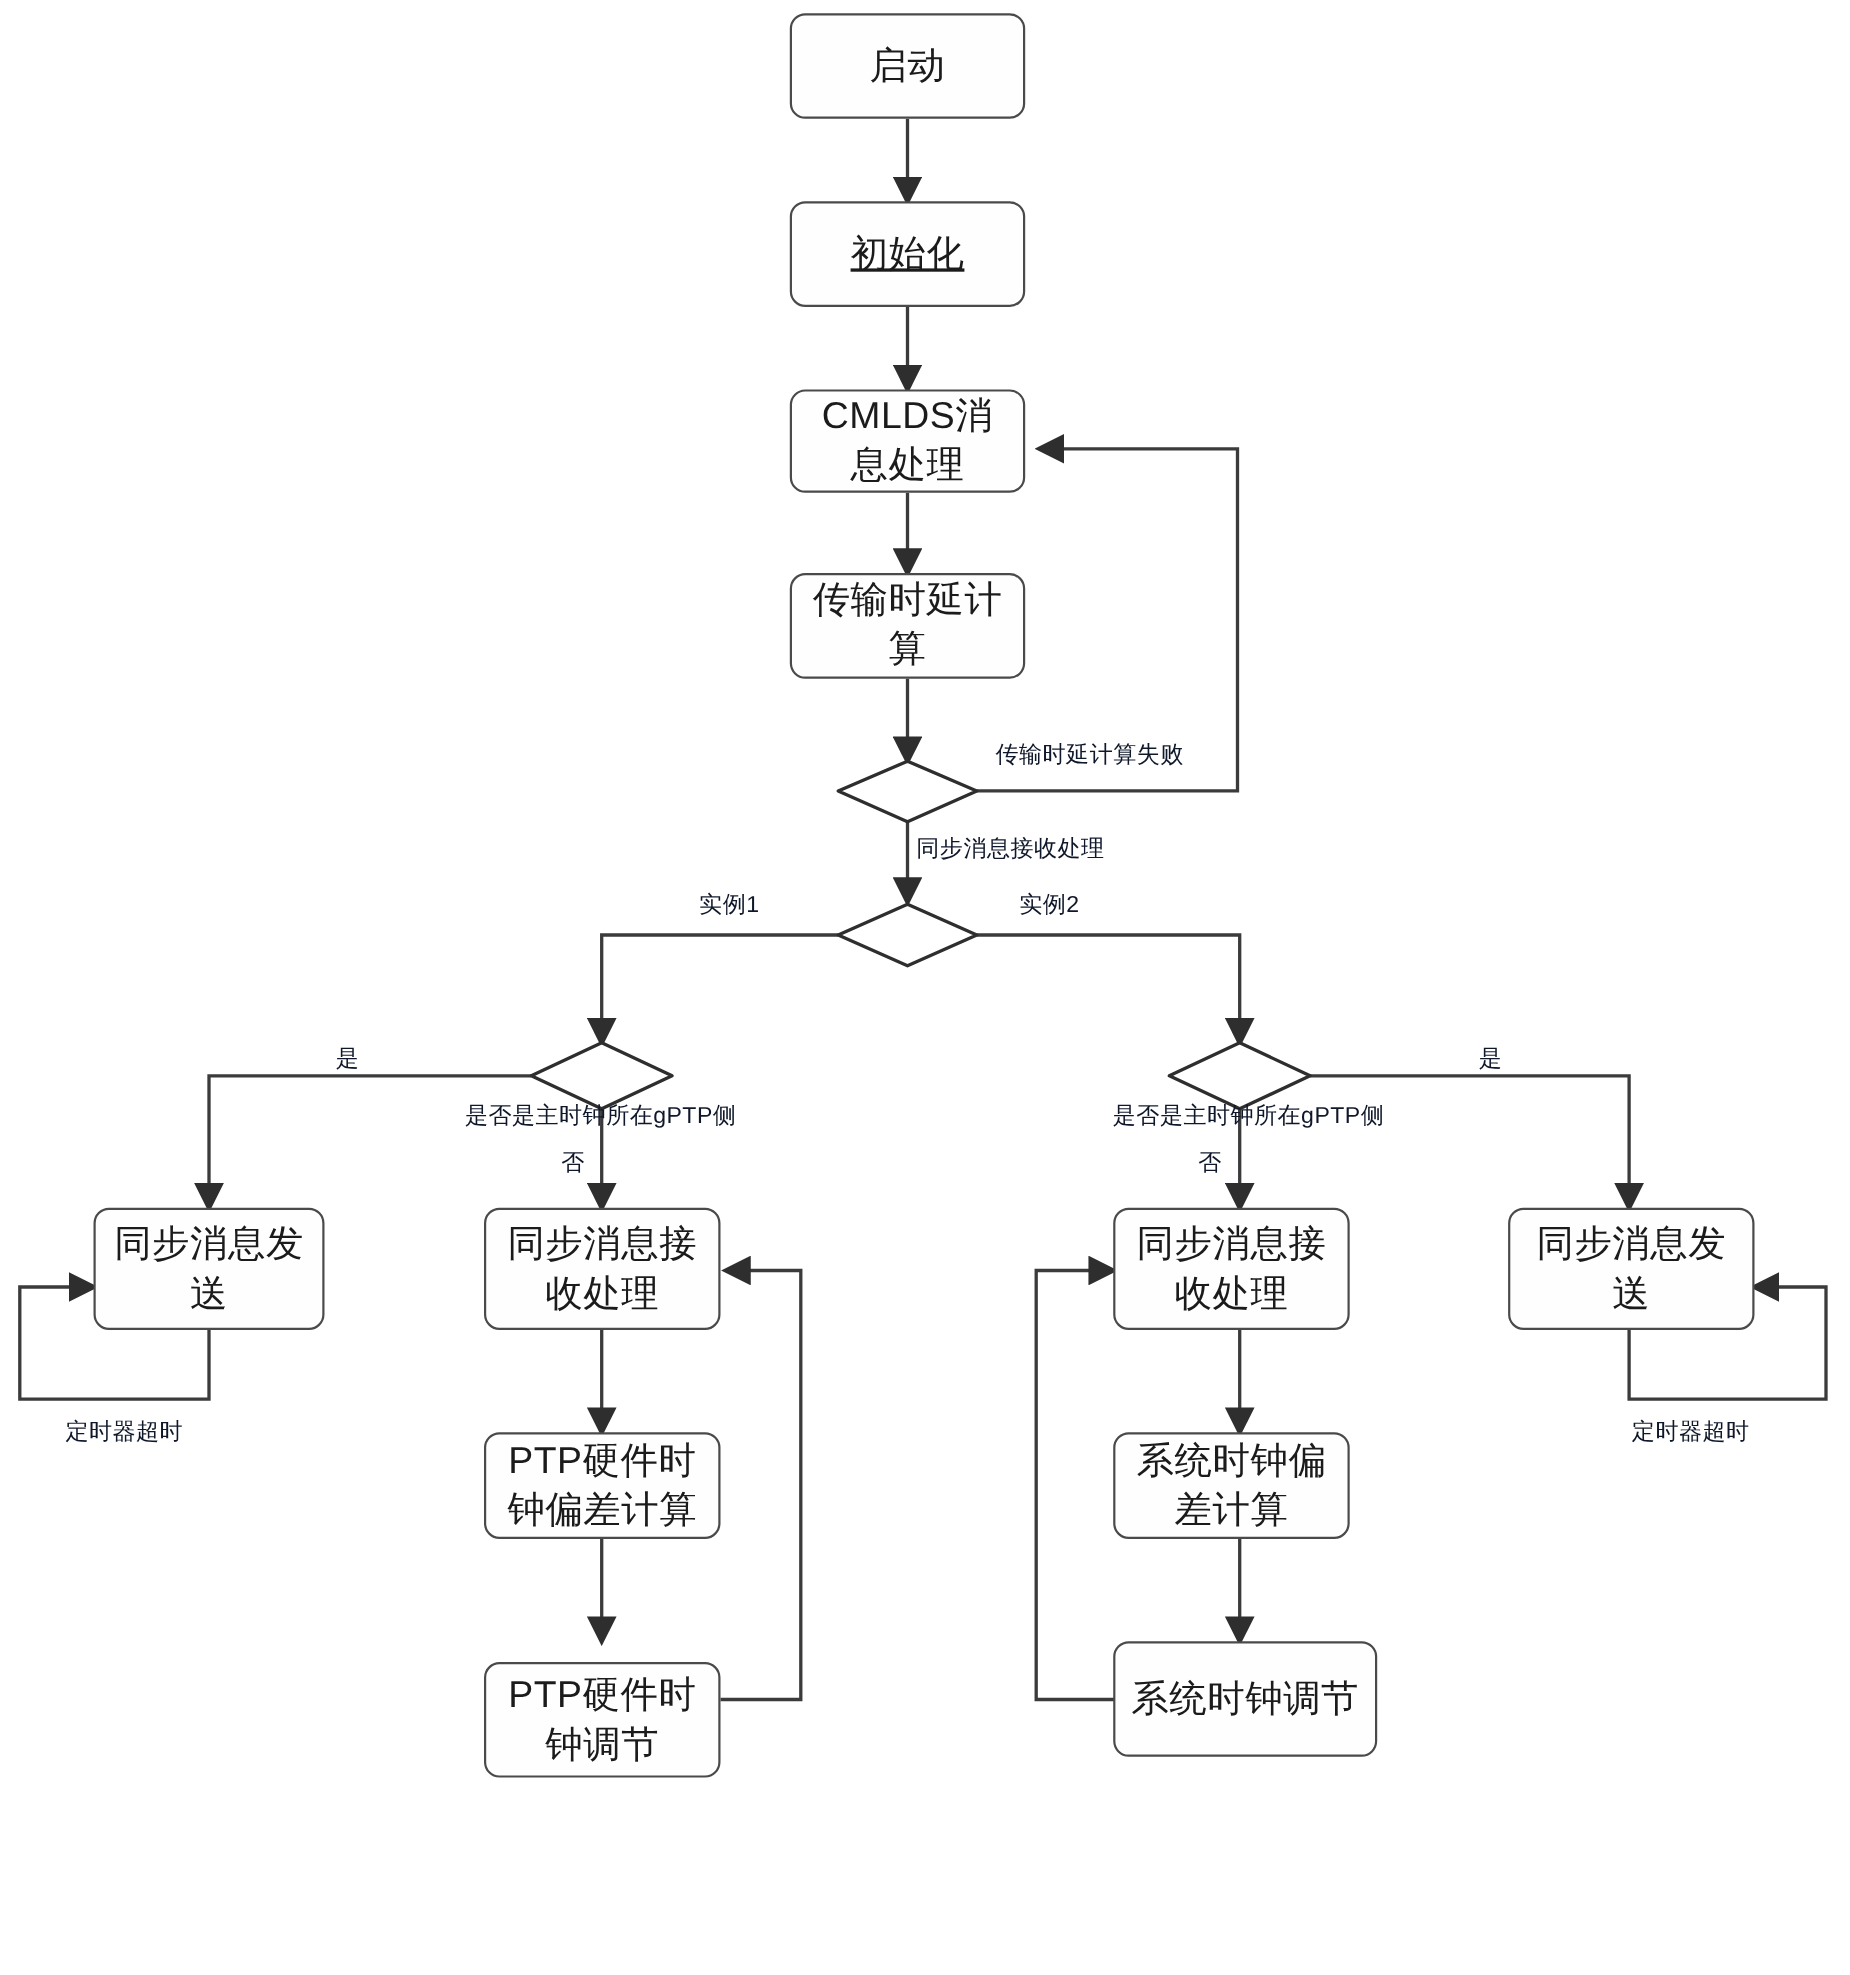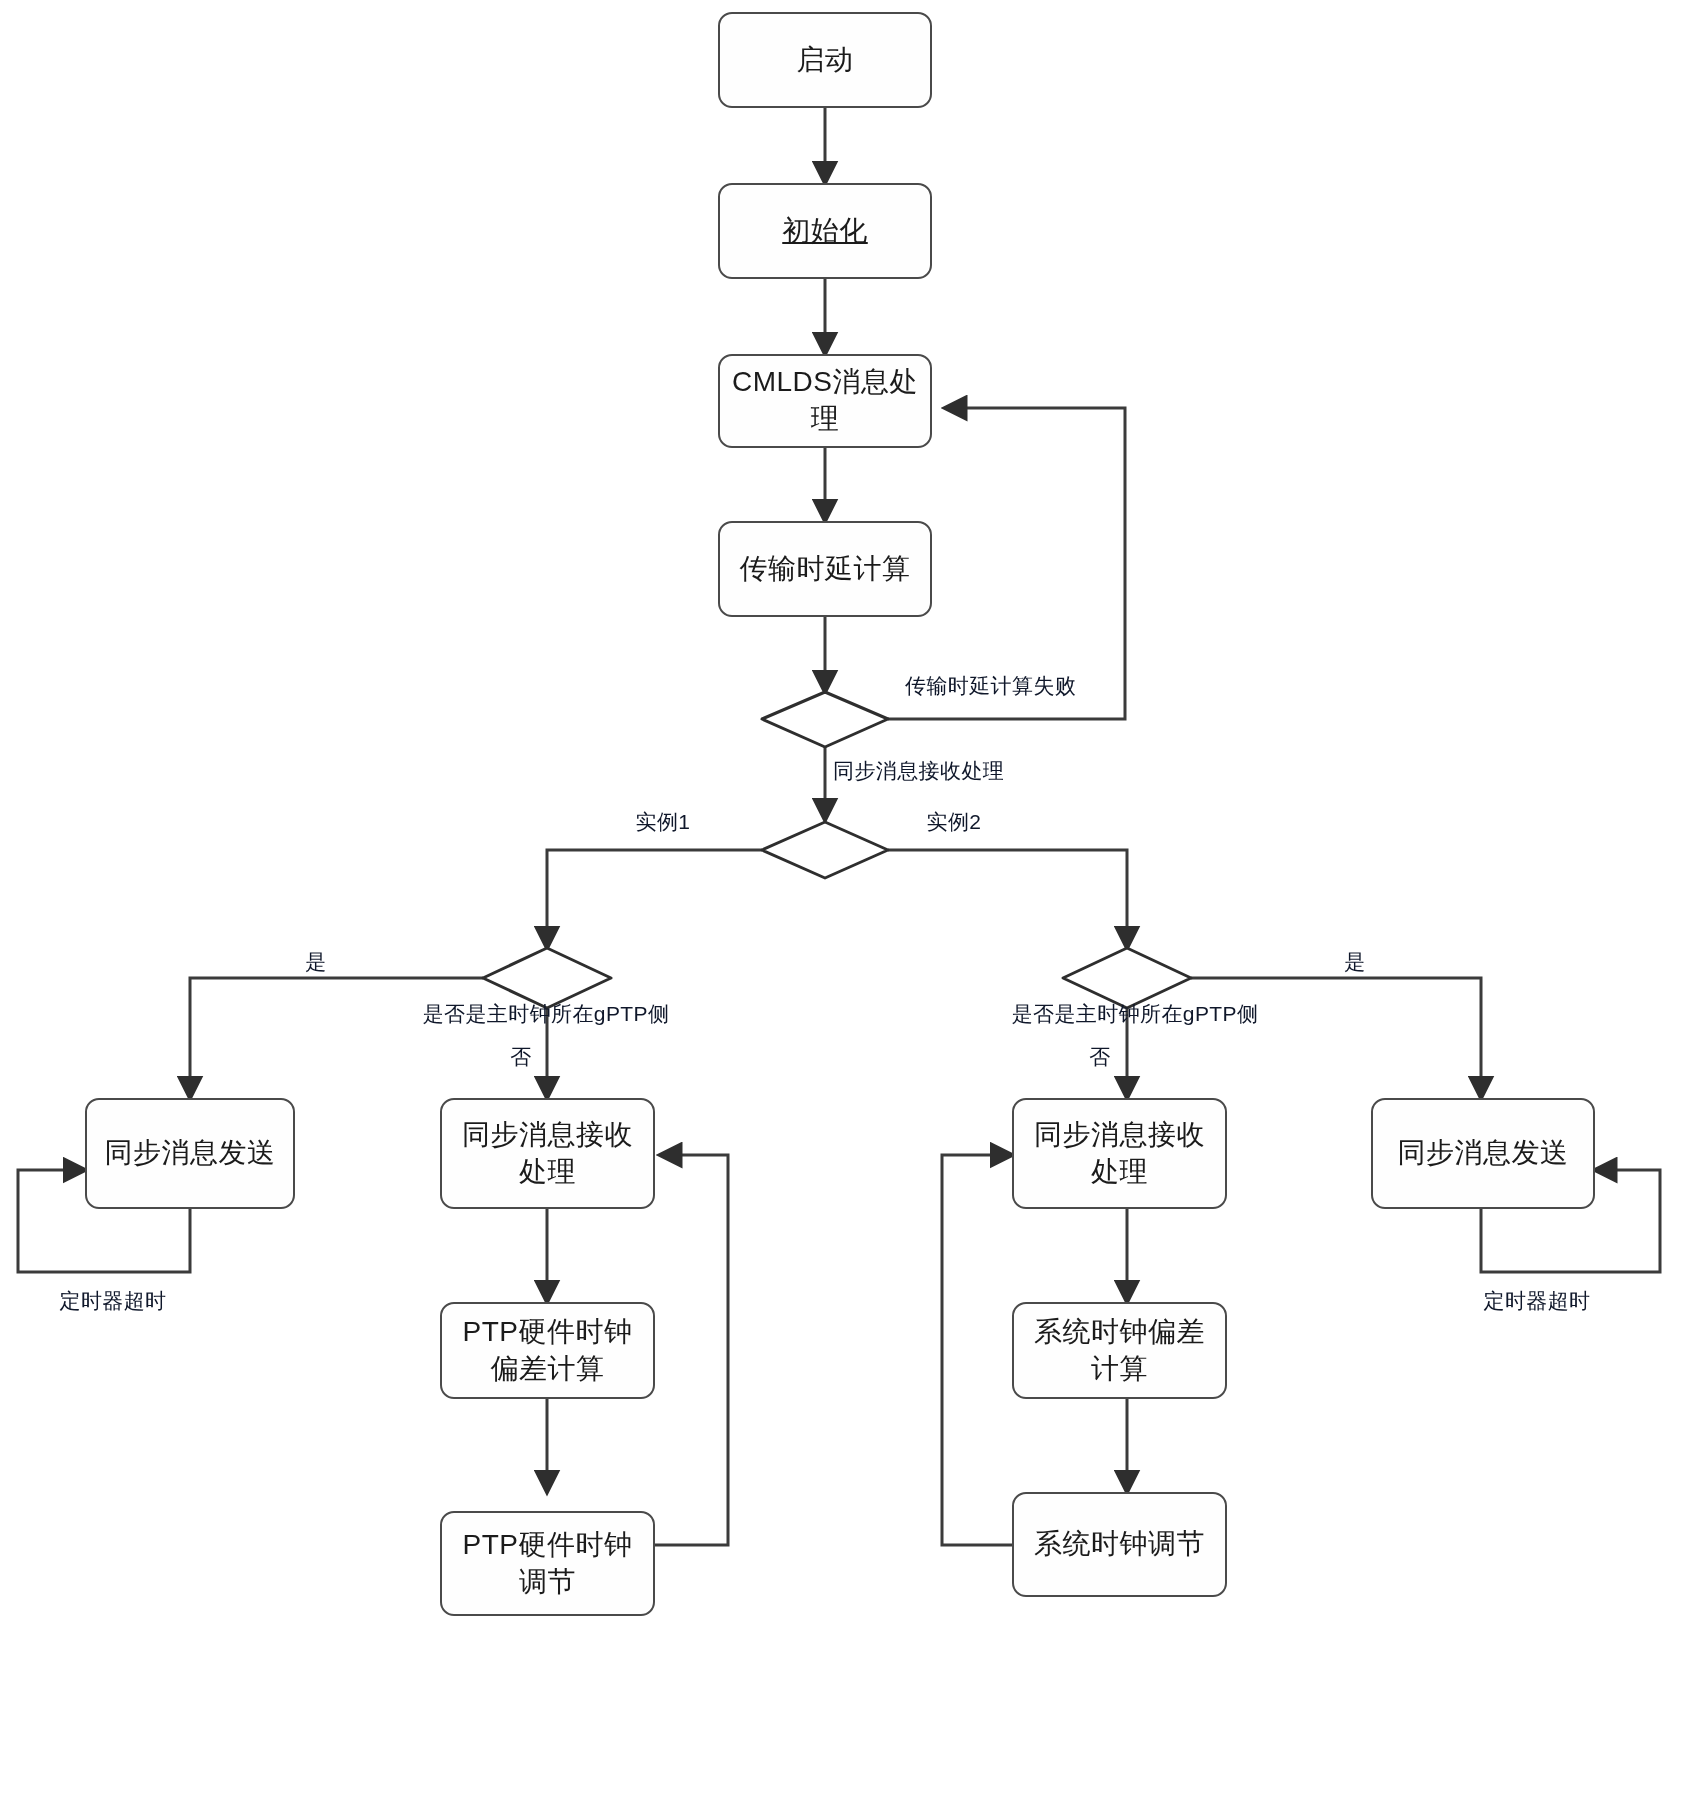--- a/index.html
+++ b/index.html
@@ -28,21 +28,21 @@
     position: absolute;
     box-sizing: border-box;
     border: 2px solid #4a4a4a;
     border-radius: 14px;
     background: #fefefe;
     display: flex;
     align-items: center;
     justify-content: center;
     text-align: center;
     color: #1b1b1b;
-    font-size: 28px;
+    font-size: 34px;
     line-height: 1.32;
     padding: 4px 10px;
     letter-spacing: 0.5px;
   }
   .node .node-label {
     display: block;
     width: 100%;
   }
   .edge-label {
     position: absolute;
@@ -150,21 +150,21 @@
   </div>
 
   <div class="node" style="left:1012px; top:1098px; width:215px; height:111px;">
     <span class="node-label">同步消息接收处理</span>
   </div>
 
   <div class="node" style="left:1012px; top:1302px; width:215px; height:97px;">
     <span class="node-label">系统时钟偏差计算</span>
   </div>
 
-  <div class="node" style="left:1012px; top:1492px; width:215px; height:105px;">
+  <div class="node" style="left:1012px; top:1492px; width:240px; height:105px;">
     <span class="node-label">系统时钟调节</span>
   </div>
 
   <div class="node" style="left:1371px; top:1098px; width:224px; height:111px;">
     <span class="node-label">同步消息发送</span>
   </div>
 
   <div class="edge-label" style="left:905px; top:672px;">传输时延计算失败</div>
 
   <div class="edge-label" style="left:833px; top:757px;">同步消息接收处理</div>

